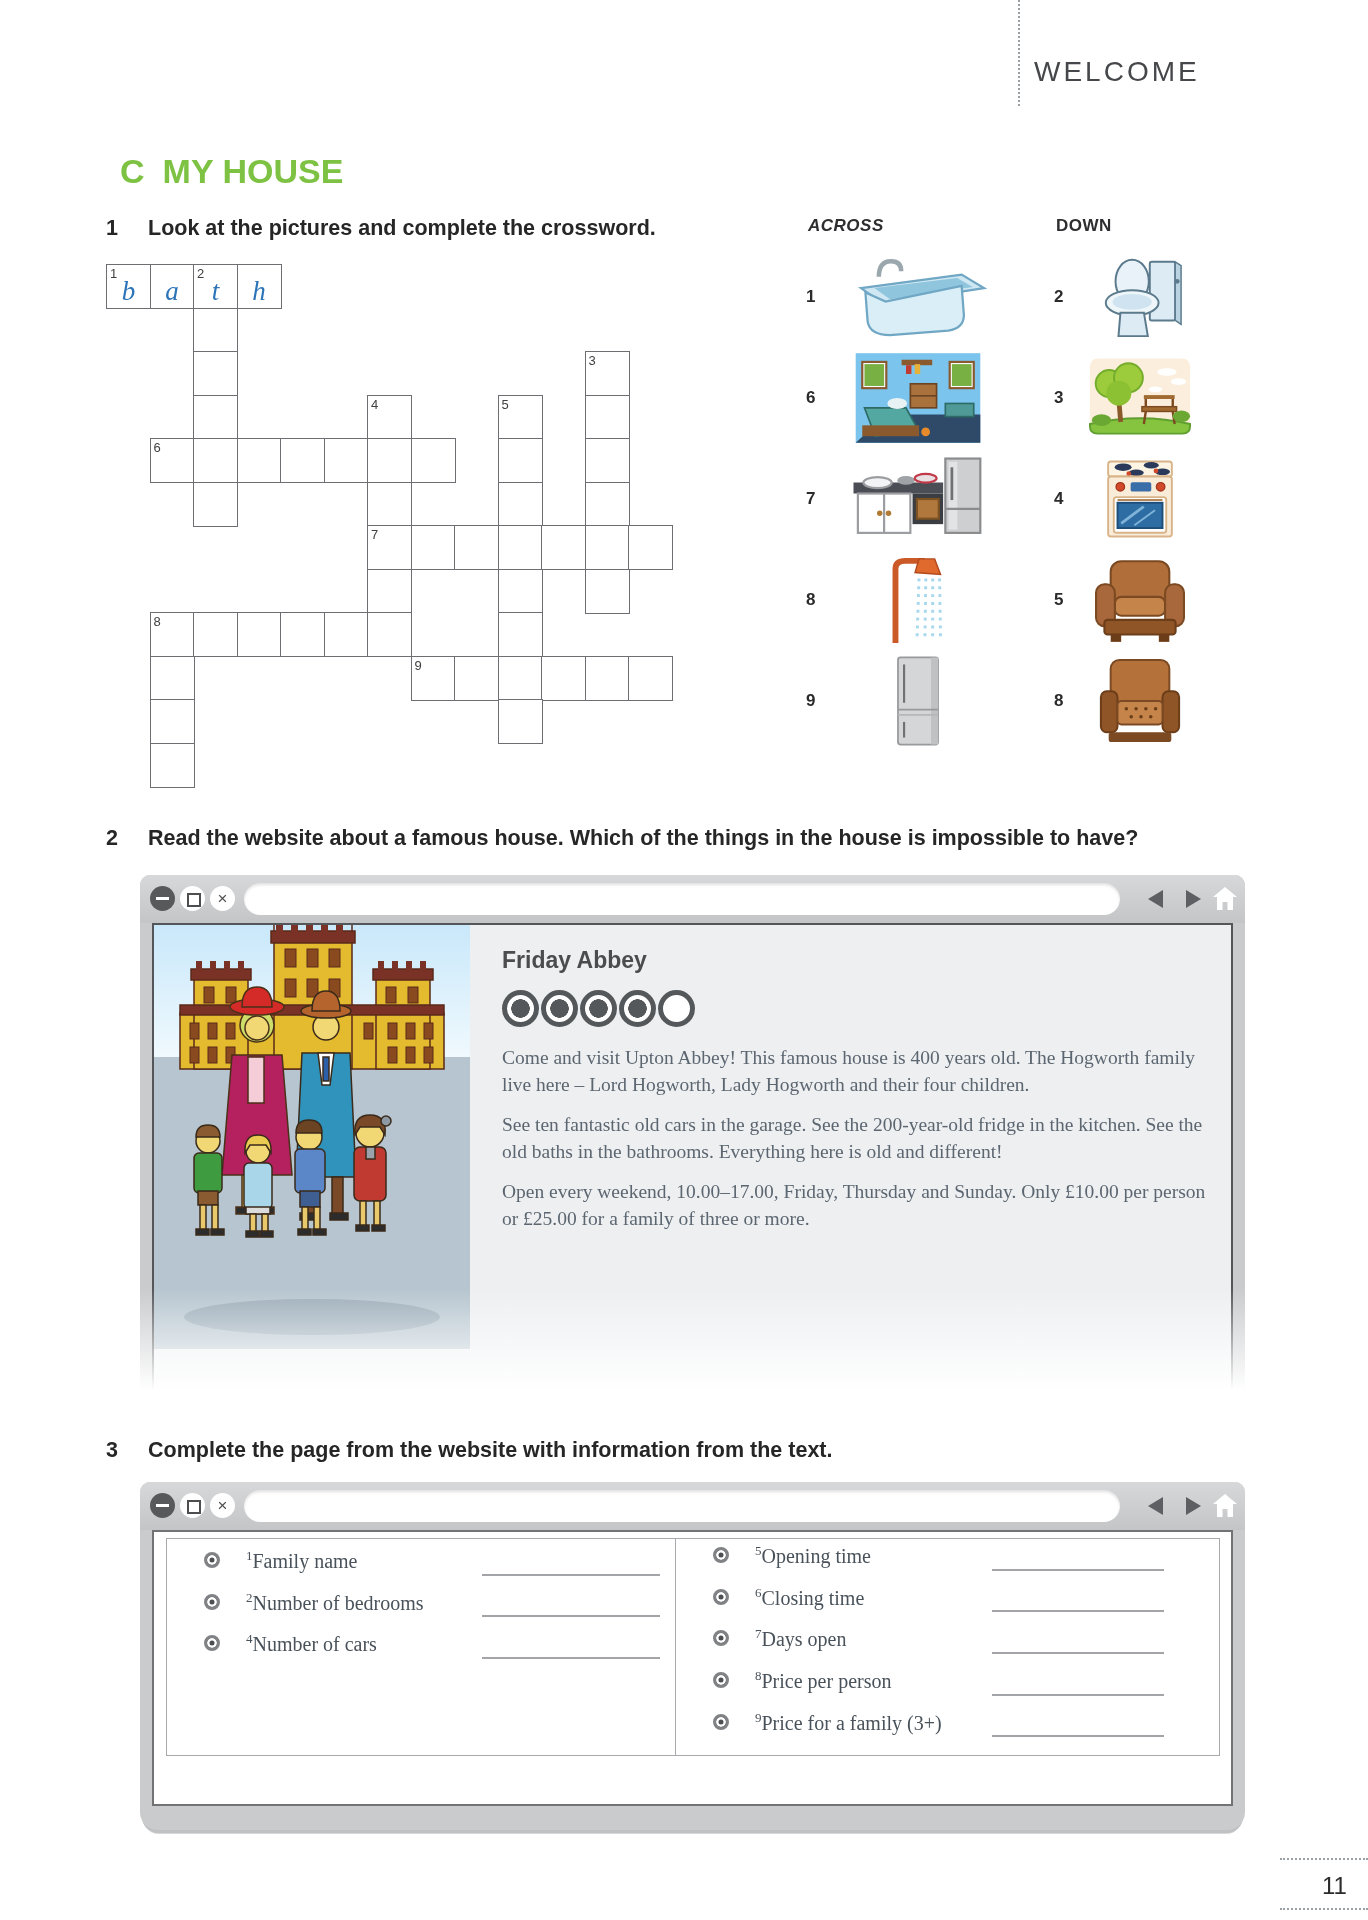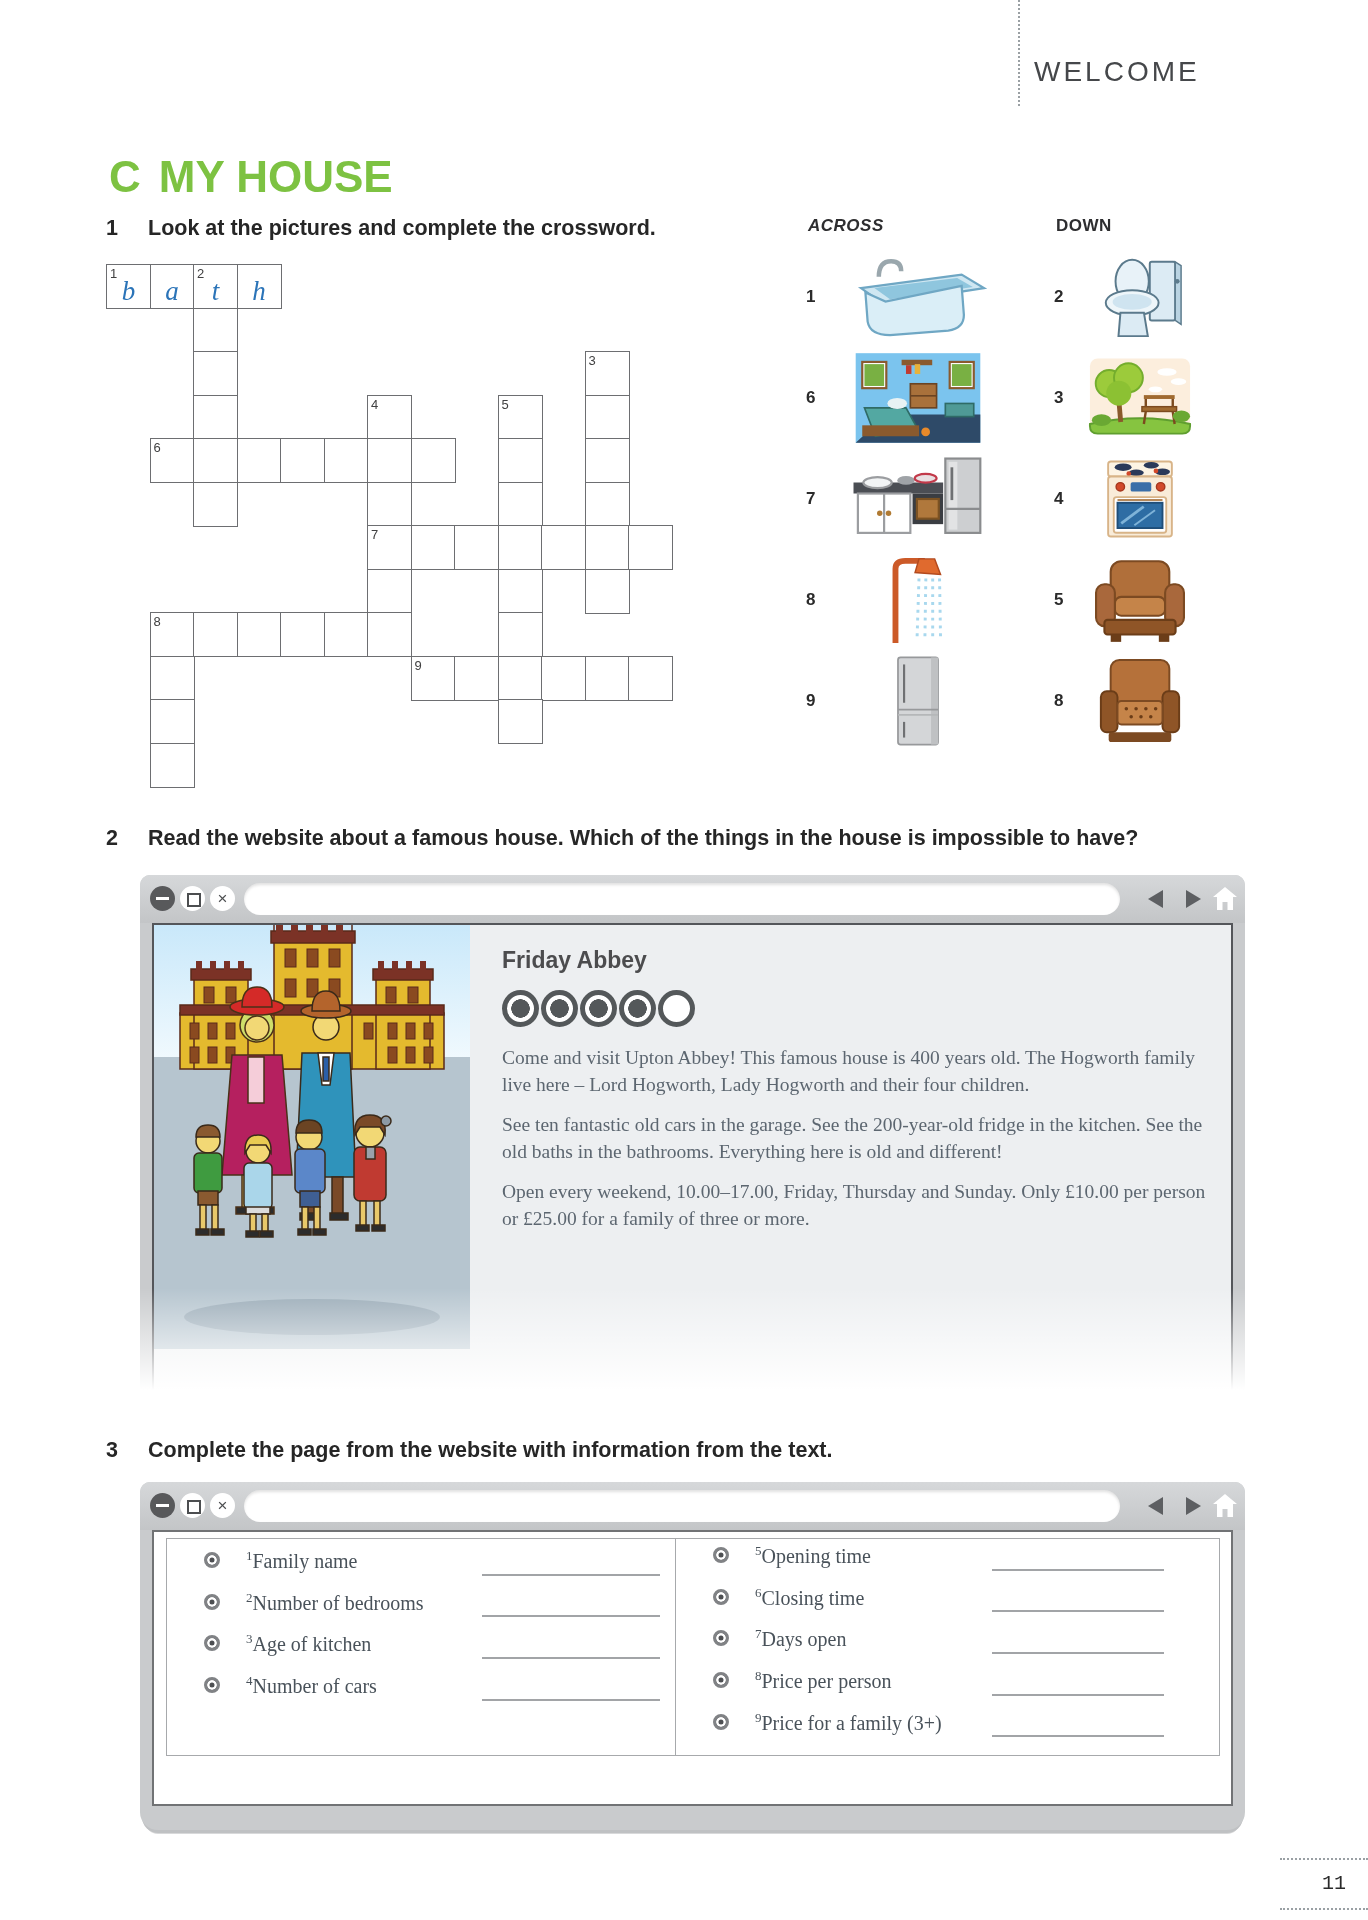--- a/index.html
+++ b/index.html
@@ -6,21 +6,21 @@
   html,body { background:#ffffff; }
   .page {
     position:relative; width:1368px; height:1920px; background:#ffffff;
     font-family:"Liberation Sans", sans-serif; overflow:hidden;
   }
   
   .welcome-rule { position:absolute; left:1018px; top:0; height:106px; border-left:2px dotted #9aa0a4; }
   .welcome { position:absolute; left:1034px; top:56px; font-size:28px; font-weight:400;
              letter-spacing:3px; color:#45474a; }
   
-  .section-head { position:absolute; left:109px; top:152px; font-size:44px; font-weight:700; color:#7dc242; }
+  .section-head { position:absolute; left:120px; top:152px; font-size:34px; font-weight:700; color:#7dc242; }
   .section-head .letter { margin-right:18px; }
   
   .ex-head { position:absolute; left:106px; font-size:21.5px; font-weight:700; color:#262626; }
   .ex-head .num { position:absolute; left:0; top:0; }
   .ex-head .txt { display:block; padding-left:42px; white-space:nowrap; }
   
   .xw-cell { position:absolute; width:45px; height:45px; background:#fff;
              border:1.5px solid #6d6e71; }
   .xw-num { position:absolute; left:3px; top:1px; font-size:13px; color:#404041; }
   .xw-letter { position:absolute; left:0; right:0; bottom:1px; text-align:center;
@@ -83,21 +83,21 @@
   .form-label { position:absolute; left:80px; top:7px; font-family:"Liberation Serif", serif;
                 font-size:20px; color:#49525a; white-space:nowrap; }
   .form-label sup { font-size:13px; }
   .form-blank { position:absolute; left:316px; bottom:7px; width:178px; border-bottom:2px solid #a2a4a7; }
   #ex3-right-col .form-blank { left:317px; width:172px; }
   .form-answer { position:absolute; left:326px; bottom:8px; width:170px; text-align:center;
                  font-family:"DejaVu Serif", serif; font-style:italic; font-size:24px;
                  color:#1f6cb0; transform:rotate(-1deg); }
   
   .foot-rule { position:absolute; height:0; border-top:2px dotted #9aa0a4; left:1280px; width:88px; }
-  .page-num { position:absolute; left:1322px; top:1872px; font-size:20px; color:#2b2b2b;font-family:Liberation Mono, monospace; }
+  .page-num { position:absolute; left:1322px; top:1872px; font-size:24px; color:#2b2b2b; }
 </style>
 </head>
 <body>
 
 <div class="page">
 
   <div class="welcome-rule"></div>
   <div class="welcome">WELCOME</div>
 
   <div class="section-head">
@@ -566,25 +566,20 @@
         <span class="form-label"><sup>1</sup>Family name</span>
         <span class="form-blank"></span>
       </div>
       <div class="form-row">
         <span class="form-bullet"></span>
         <span class="form-label"><sup>2</sup>Number of bedrooms</span>
         <span class="form-blank"></span>
       </div>
       <div class="form-row">
         <span class="form-bullet"></span>
-        <span class="form-label"><sup>3</sup>Age of kitchen</span>
-        <span class="form-blank"></span>
-      </div>
-      <div class="form-row">
-        <span class="form-bullet"></span>
         <span class="form-label"><sup>4</sup>Number of cars</span>
         <span class="form-blank"></span>
       </div>
     </div>
   <div id="ex3-right-col" class="form-col">
       <div class="form-row">
         <span class="form-bullet"></span>
         <span class="form-label"><sup>5</sup>Opening time</span>
         <span class="form-blank"></span>
       </div>

